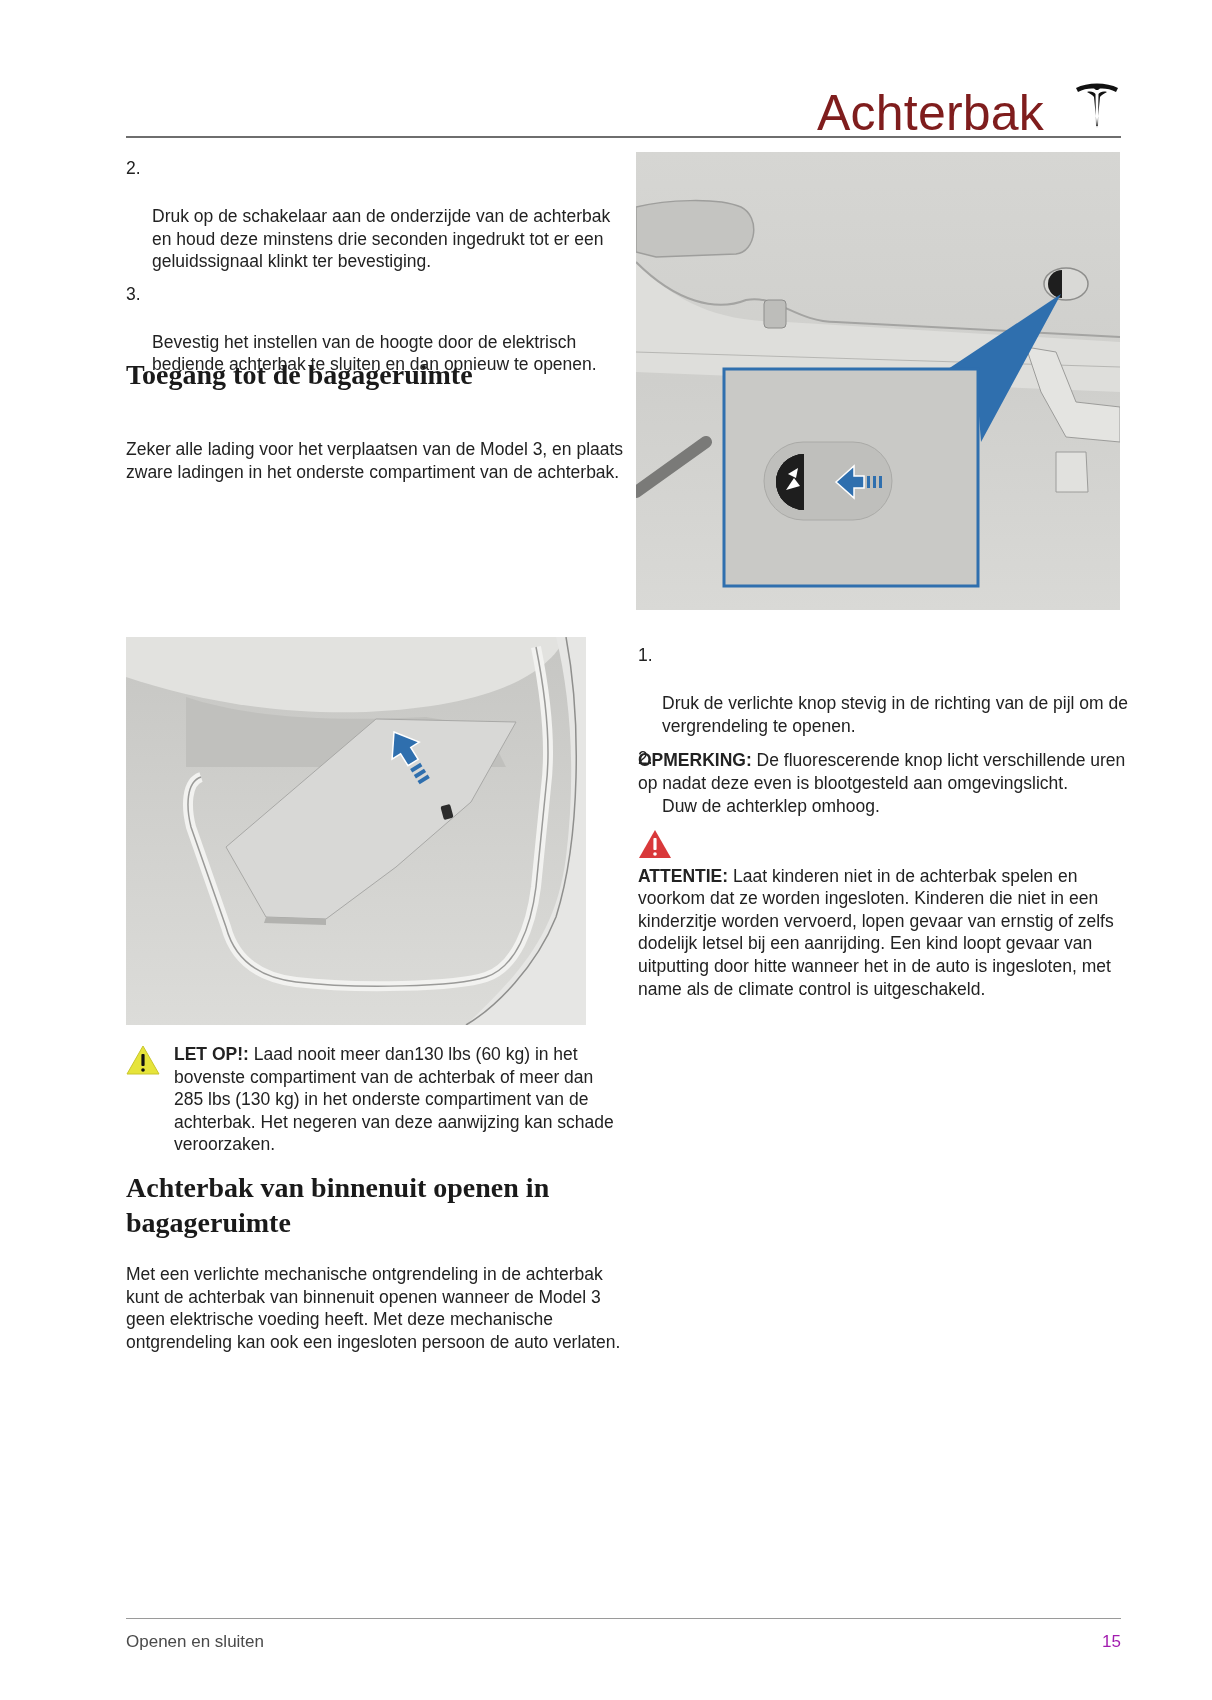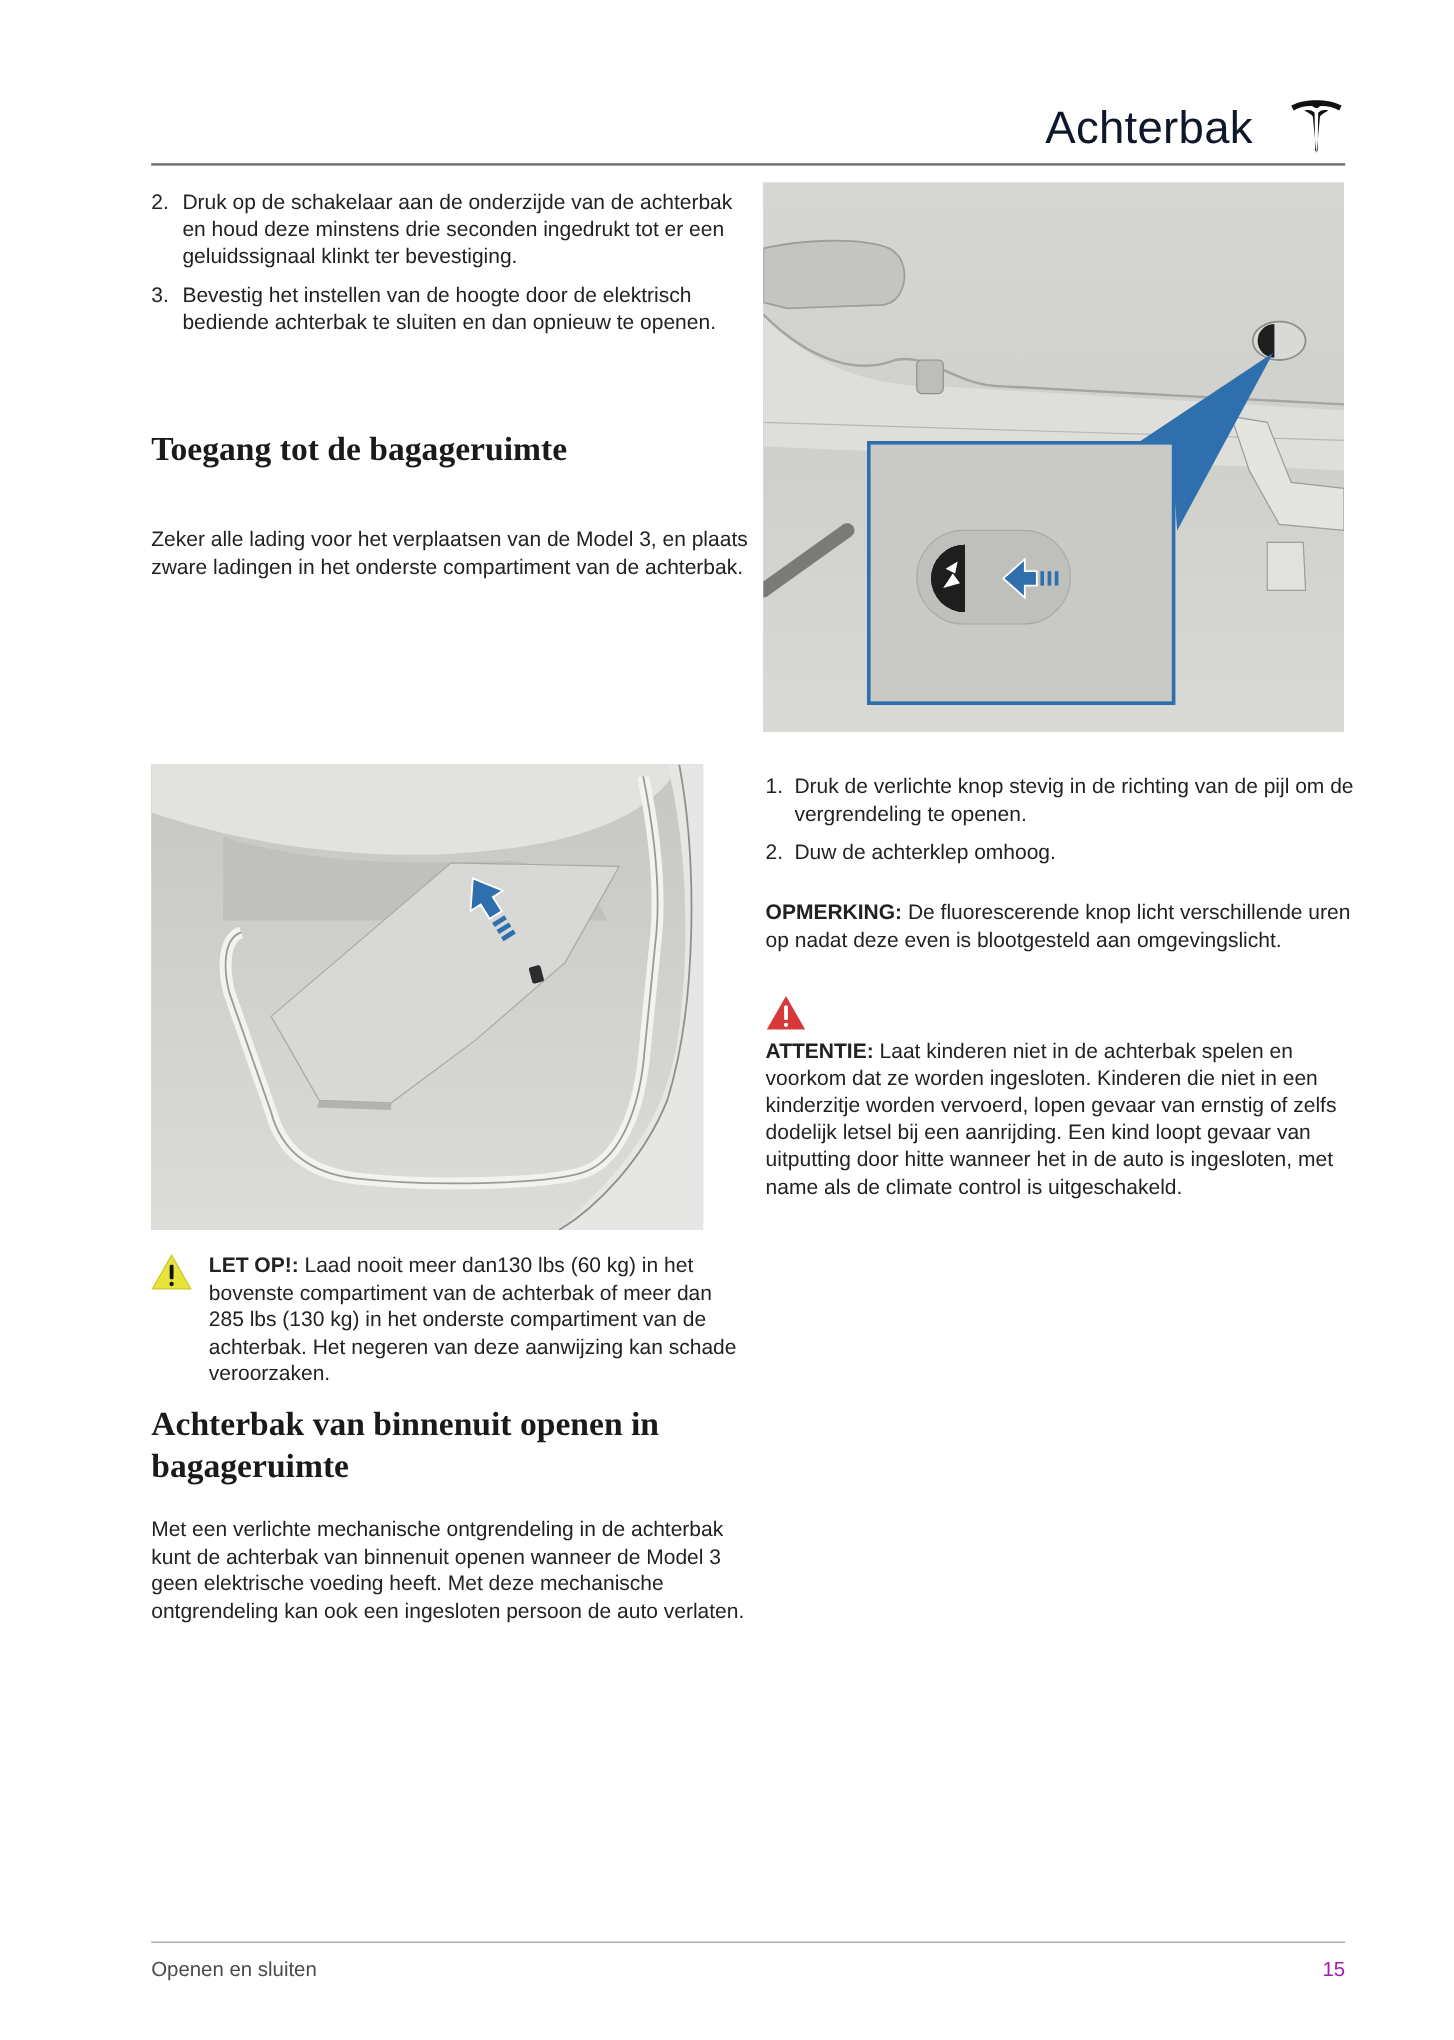--- a/index.html
+++ b/index.html
@@ -3,21 +3,21 @@
 <meta charset="utf-8">
 <style>
   html, body { margin: 0; padding: 0; background: #ffffff; }
   body {
     width: 1212px; height: 1700px; position: relative; overflow: hidden;
     font-family: "Liberation Sans", "DejaVu Sans", sans-serif;
     color: #1e1e1e;
   }
   .header-title {
     position: absolute; right: 168px; top: 88px;
-    font-size: 38px; color: #0f172a; font-weight: normal; letter-spacing: 0.2px;
+    font-size: 50px; color: #7f1d1d; font-weight: normal; letter-spacing: 0.2px;
     line-height: 1;
   }
   .logo { position: absolute; left: 1073px; top: 80px; width: 48px; height: 50px; }
   .header-rule {
     position: absolute; left: 126px; top: 136px; width: 995px; height: 2px; background: #6e6e6e;
   }
   .footer-rule {
     position: absolute; left: 126px; top: 1618px; width: 995px; height: 1px; background: #9a9a9a;
   }
   .footer-left {
@@ -25,21 +25,21 @@
   }
   .footer-right {
     position: absolute; right: 91px; top: 1632px; font-size: 17px; color: #a21caf;
   }
   .text { font-size: 17.5px; line-height: 22.6px; color: #222; }
   .col-left { position: absolute; left: 126px; width: 500px; }
   .col-right { position: absolute; left: 638px; width: 490px; }
   ol.steps { margin: 0; padding: 0; list-style: none; }
   ol.steps li { display: flex; margin-bottom: 10px; }
   ol.steps li .num { width: 26px; flex: none; text-align: left; }
-  ol.steps li .body { flex: 1; }
+  ol.steps li .body { flex: 1; margin-top: 48px; }
   h2.section {
     font-size: 28px; font-weight: bold; color: #1a1a1a; margin: 0; line-height: 35px; font-family: Liberation Serif, serif;
   }
   p.para { margin: 0; }
   .figure { position: absolute; overflow: hidden; background: #cfcfcc; }
   .callout { display: flex; align-items: flex-start; }
   .callout .ic { width: 48px; flex: none; padding-top: 2px; }
   .callout .bd { flex: 1; }
   strong { font-weight: bold; text-align: right; }
 </style>

